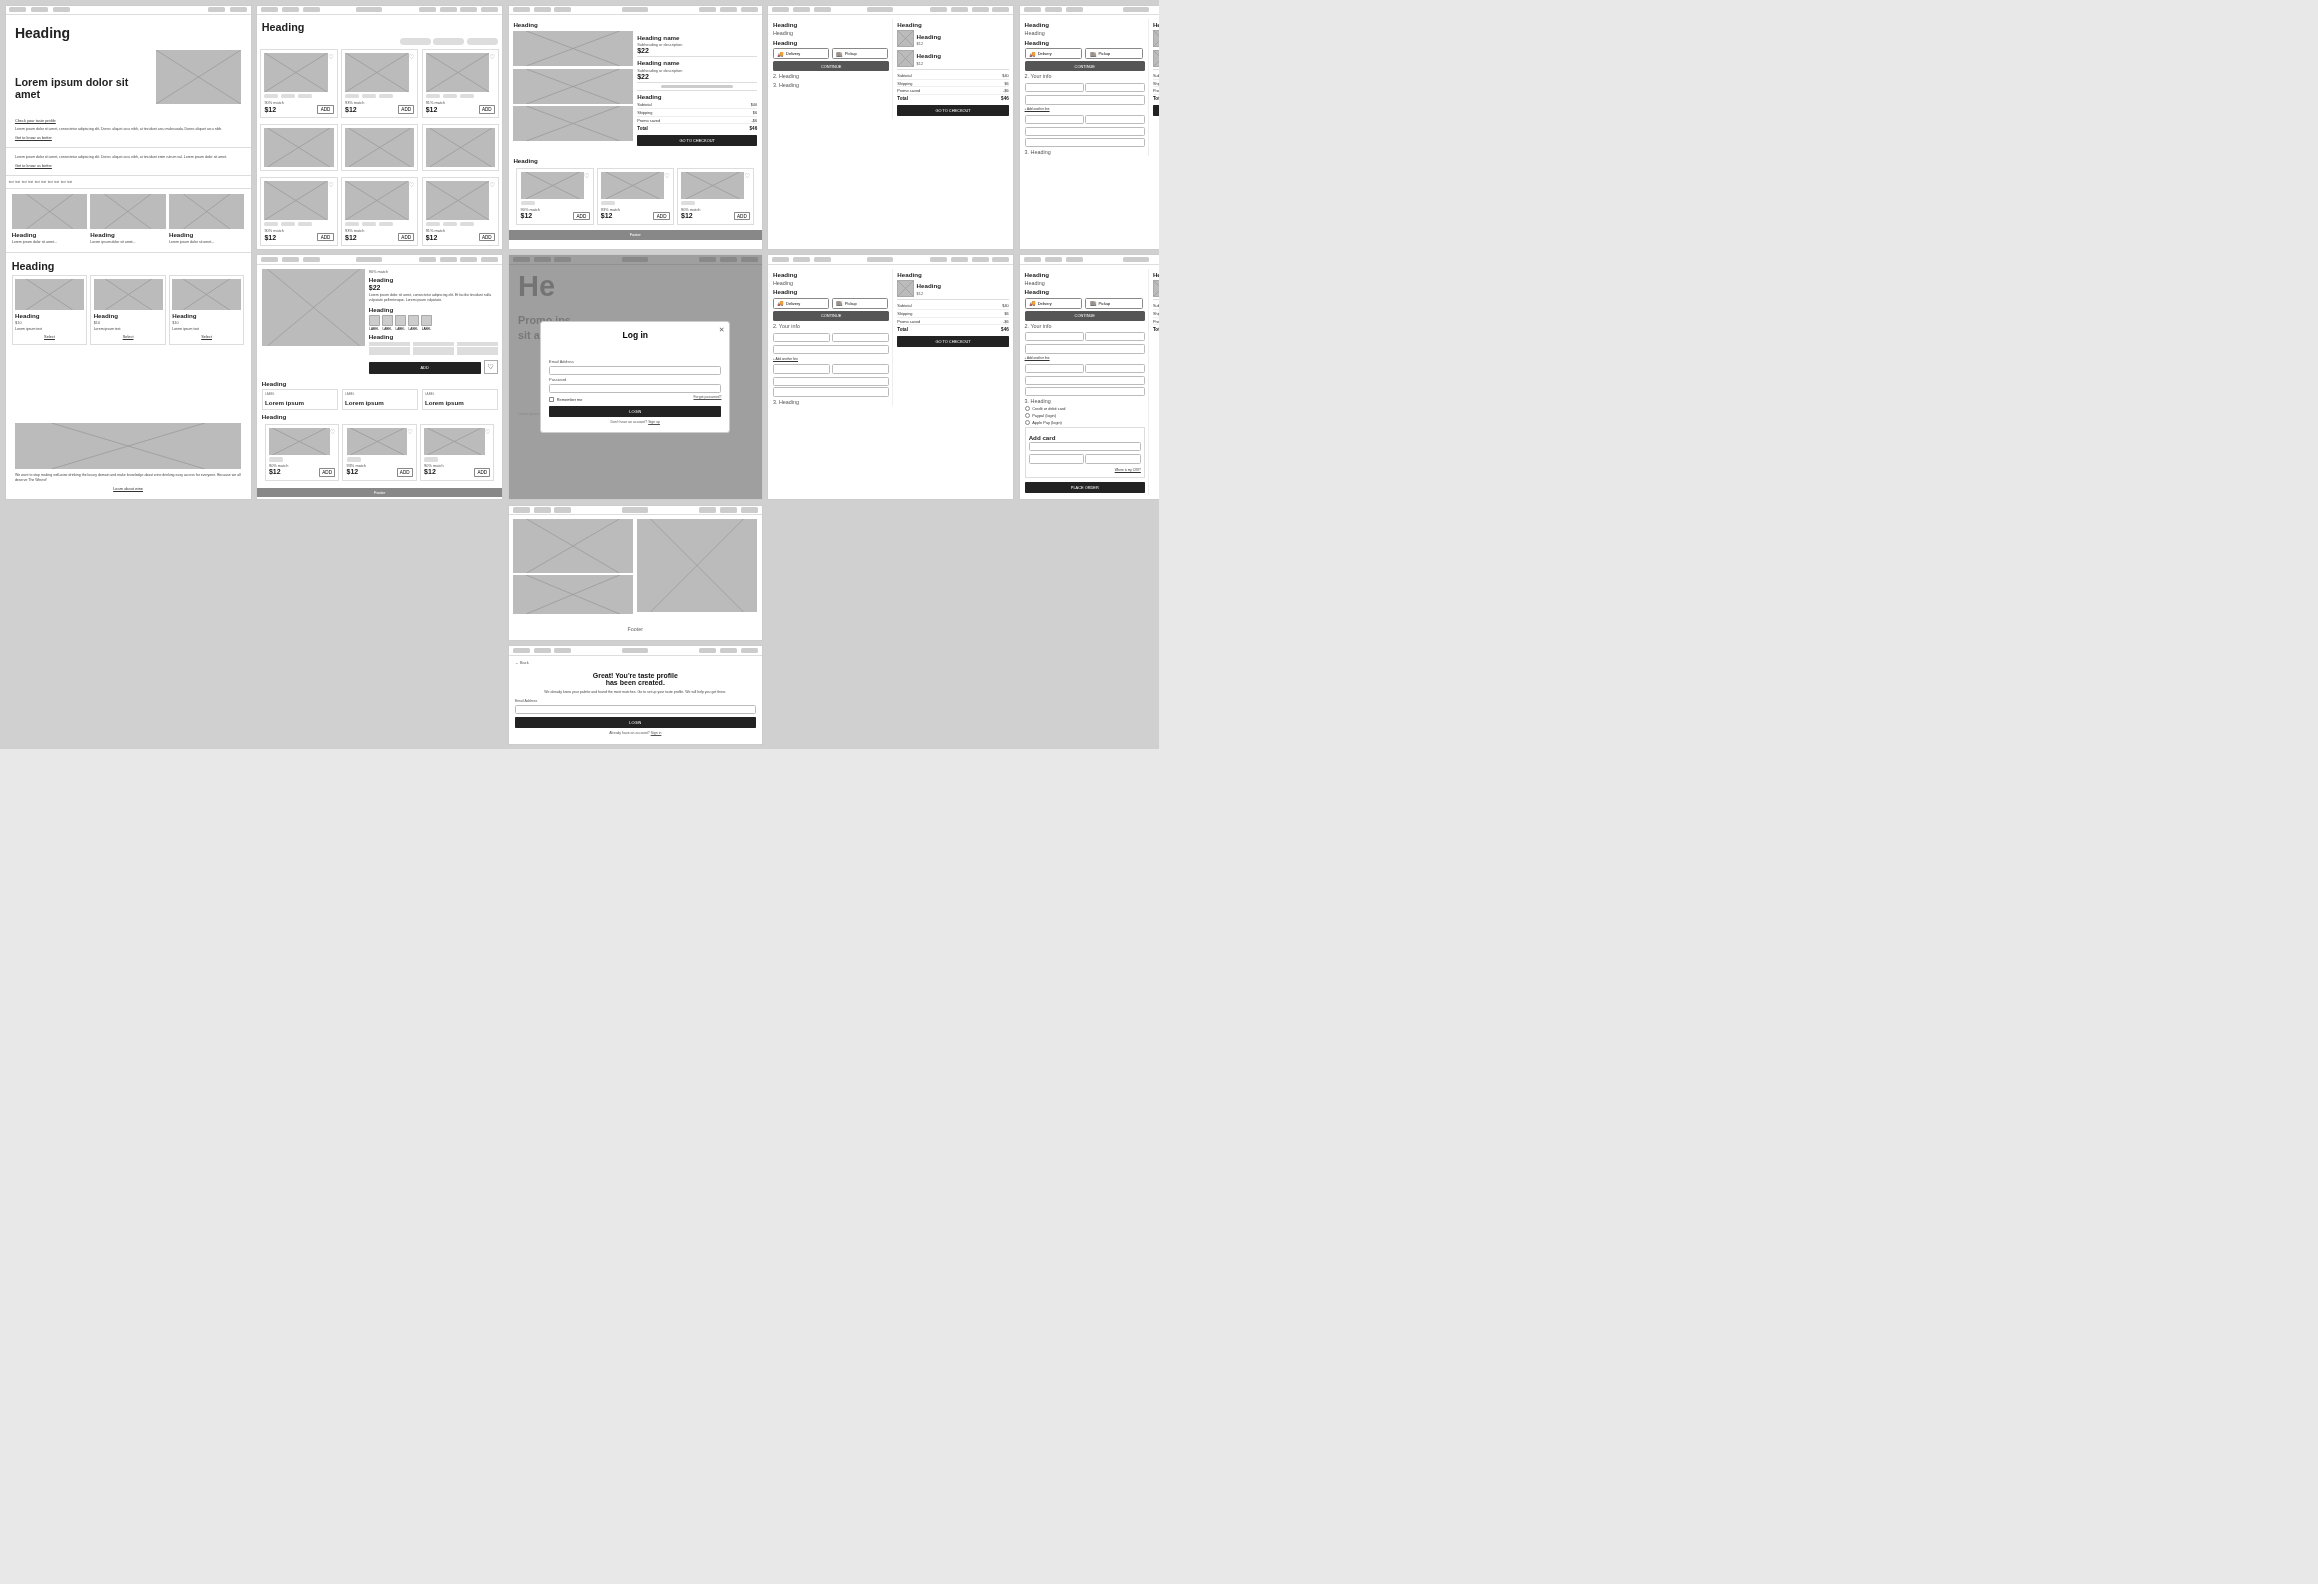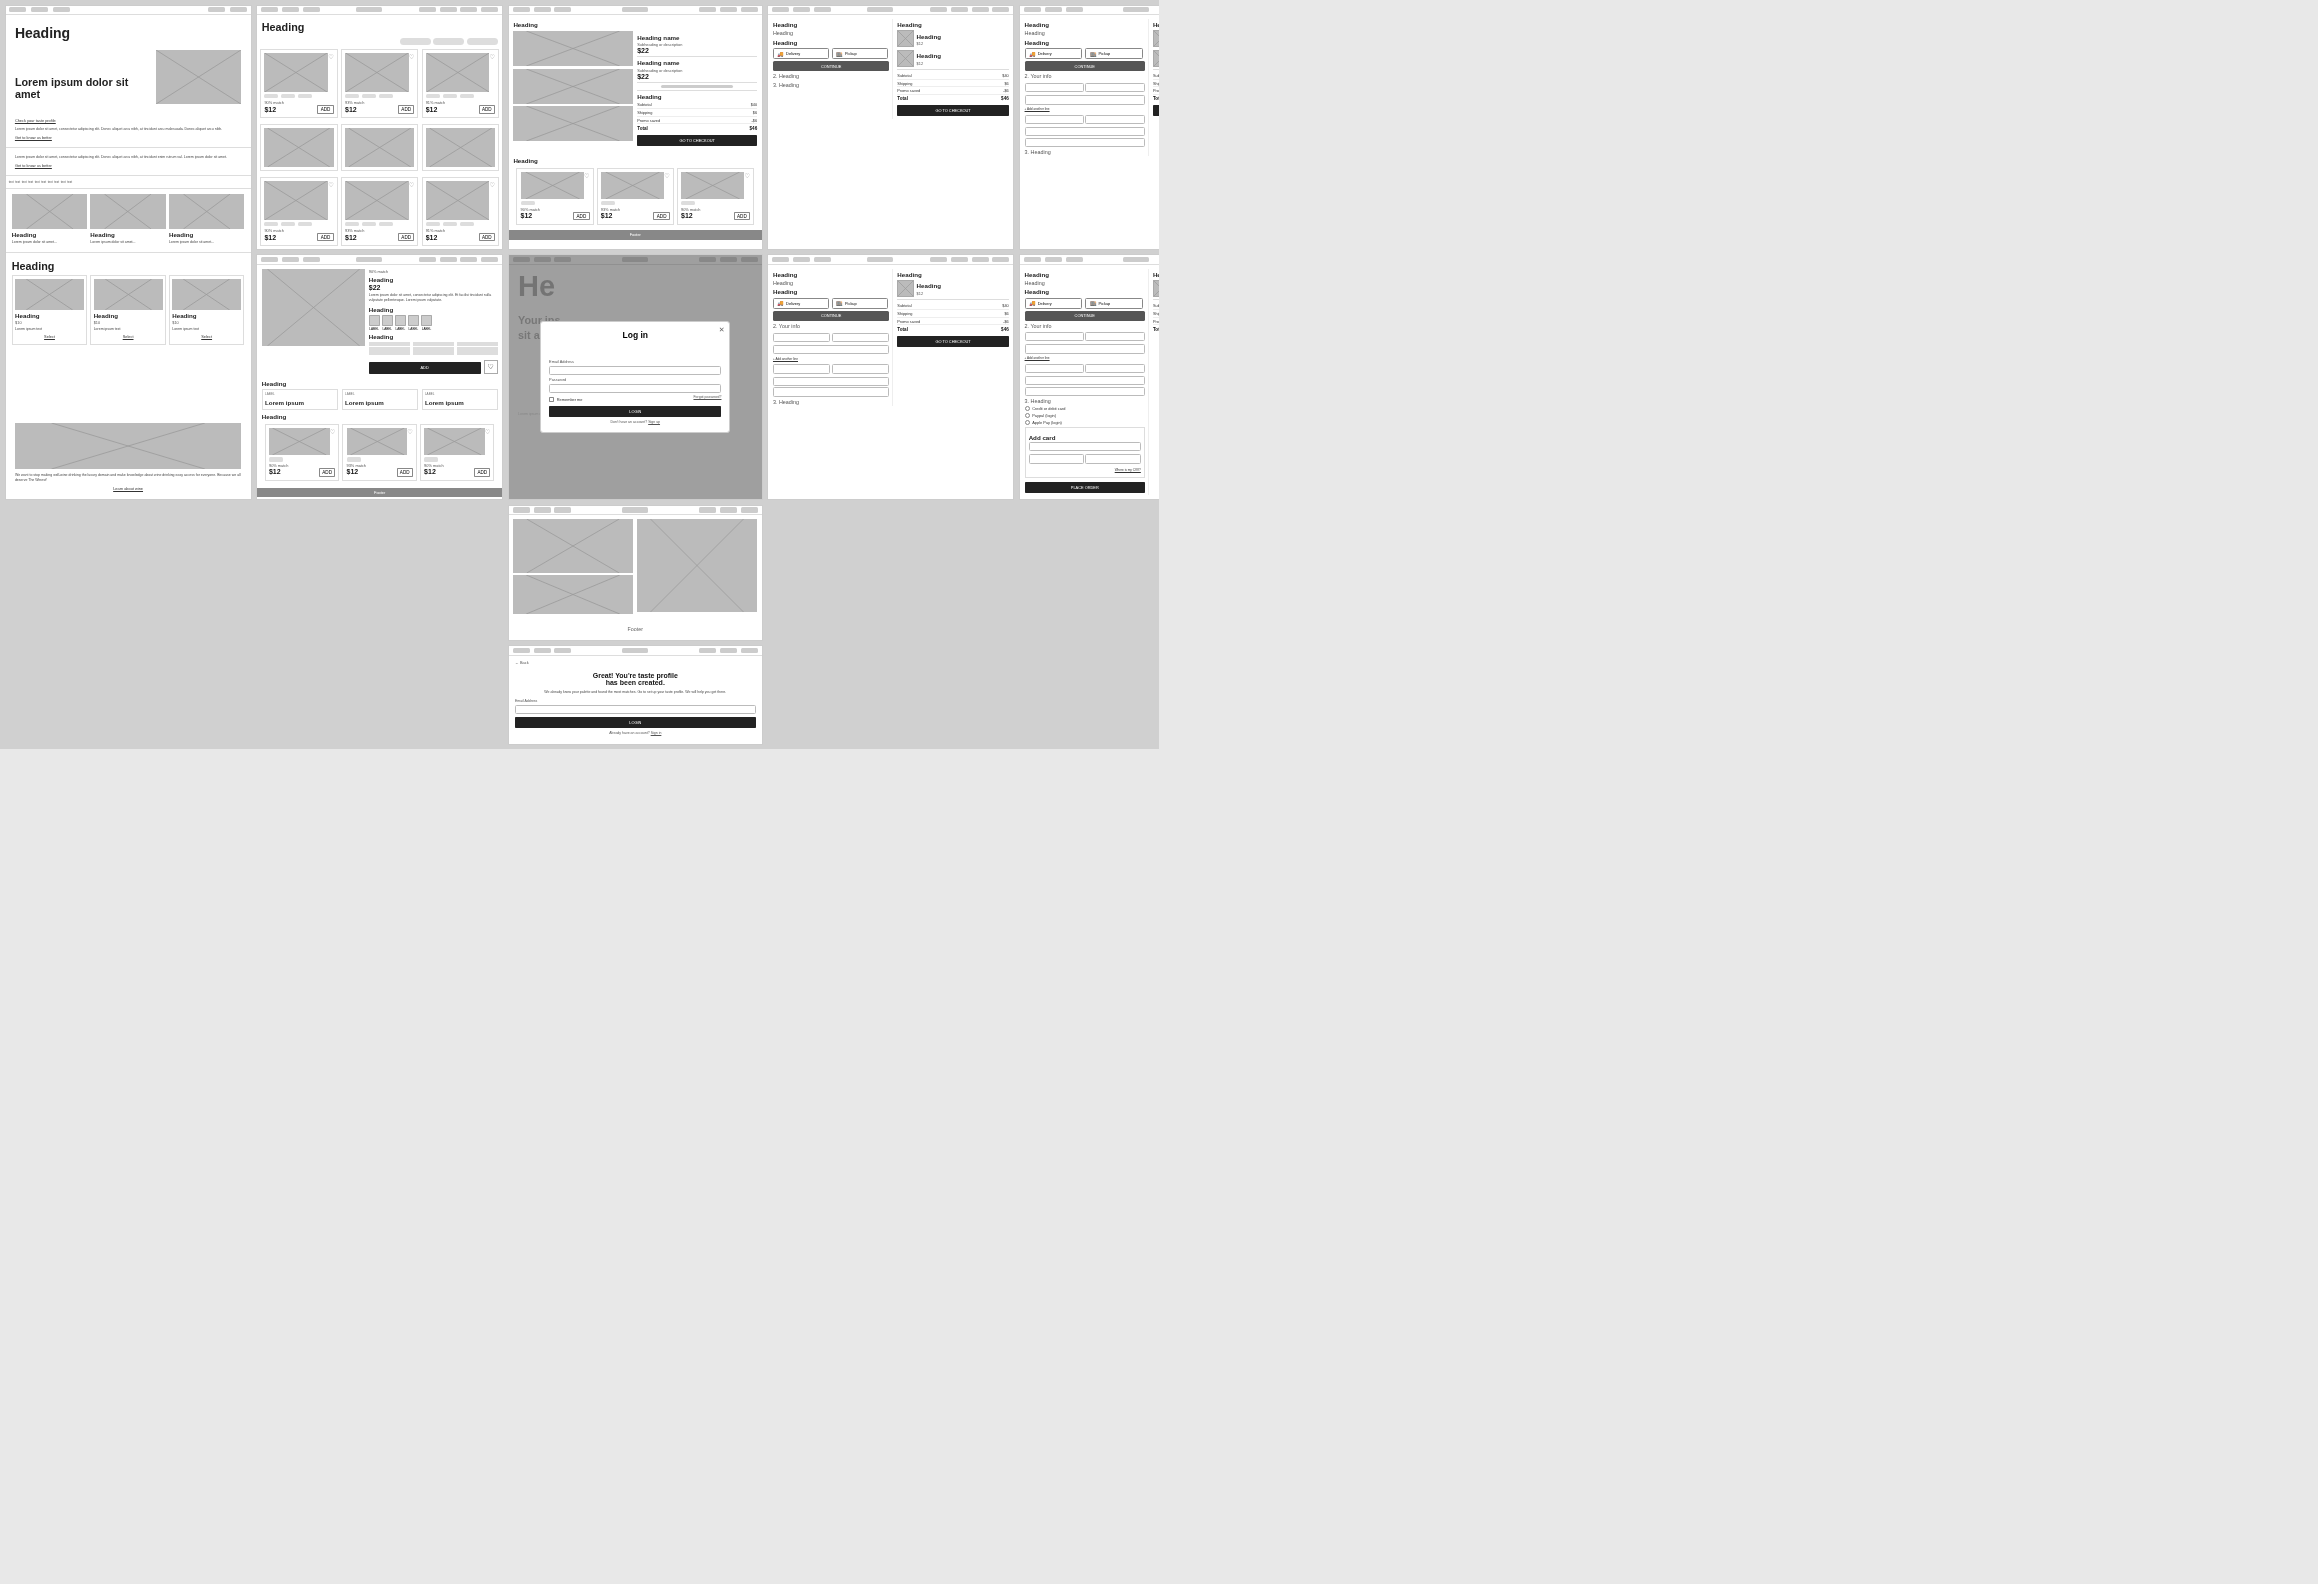--- a/index.html
+++ b/index.html
@@ -1110,21 +1110,21 @@
         <div class="nav-pill"></div>
         <div class="nav-pill"></div>
         <div class="nav-pill"></div>
       </div>
     </div>
 
     <div style="padding:7.7px 9.3px;opacity:0.4;">
       <div style="font-size:29px;font-weight:900;color:#111;line-height:1;">He</div>
     </div>
     <div style="padding:3.1px 9.3px;opacity:0.4;">
-      <div class="sec-heading medium">Your ips</div>
+      <div class="sec-heading medium">Promo ips</div>
       <div class="sec-heading medium">sit amet</div>
     </div>
 
     <div class="modal-overlay">
       <div class="modal-box" style="position:relative;">
         <div class="close-btn">✕</div>
         <div style="text-align:center;font-size:8.5px;font-weight:bold;margin-bottom:19px;">Log in</div>
         <div style="font-size:3.9px;color:#555;margin-bottom:0.8px;">Email Address</div>
         <div class="input-field"></div>
         <div style="font-size:3.9px;color:#555;margin-bottom:0.8px;margin-top:2.3px;">Password</div>

